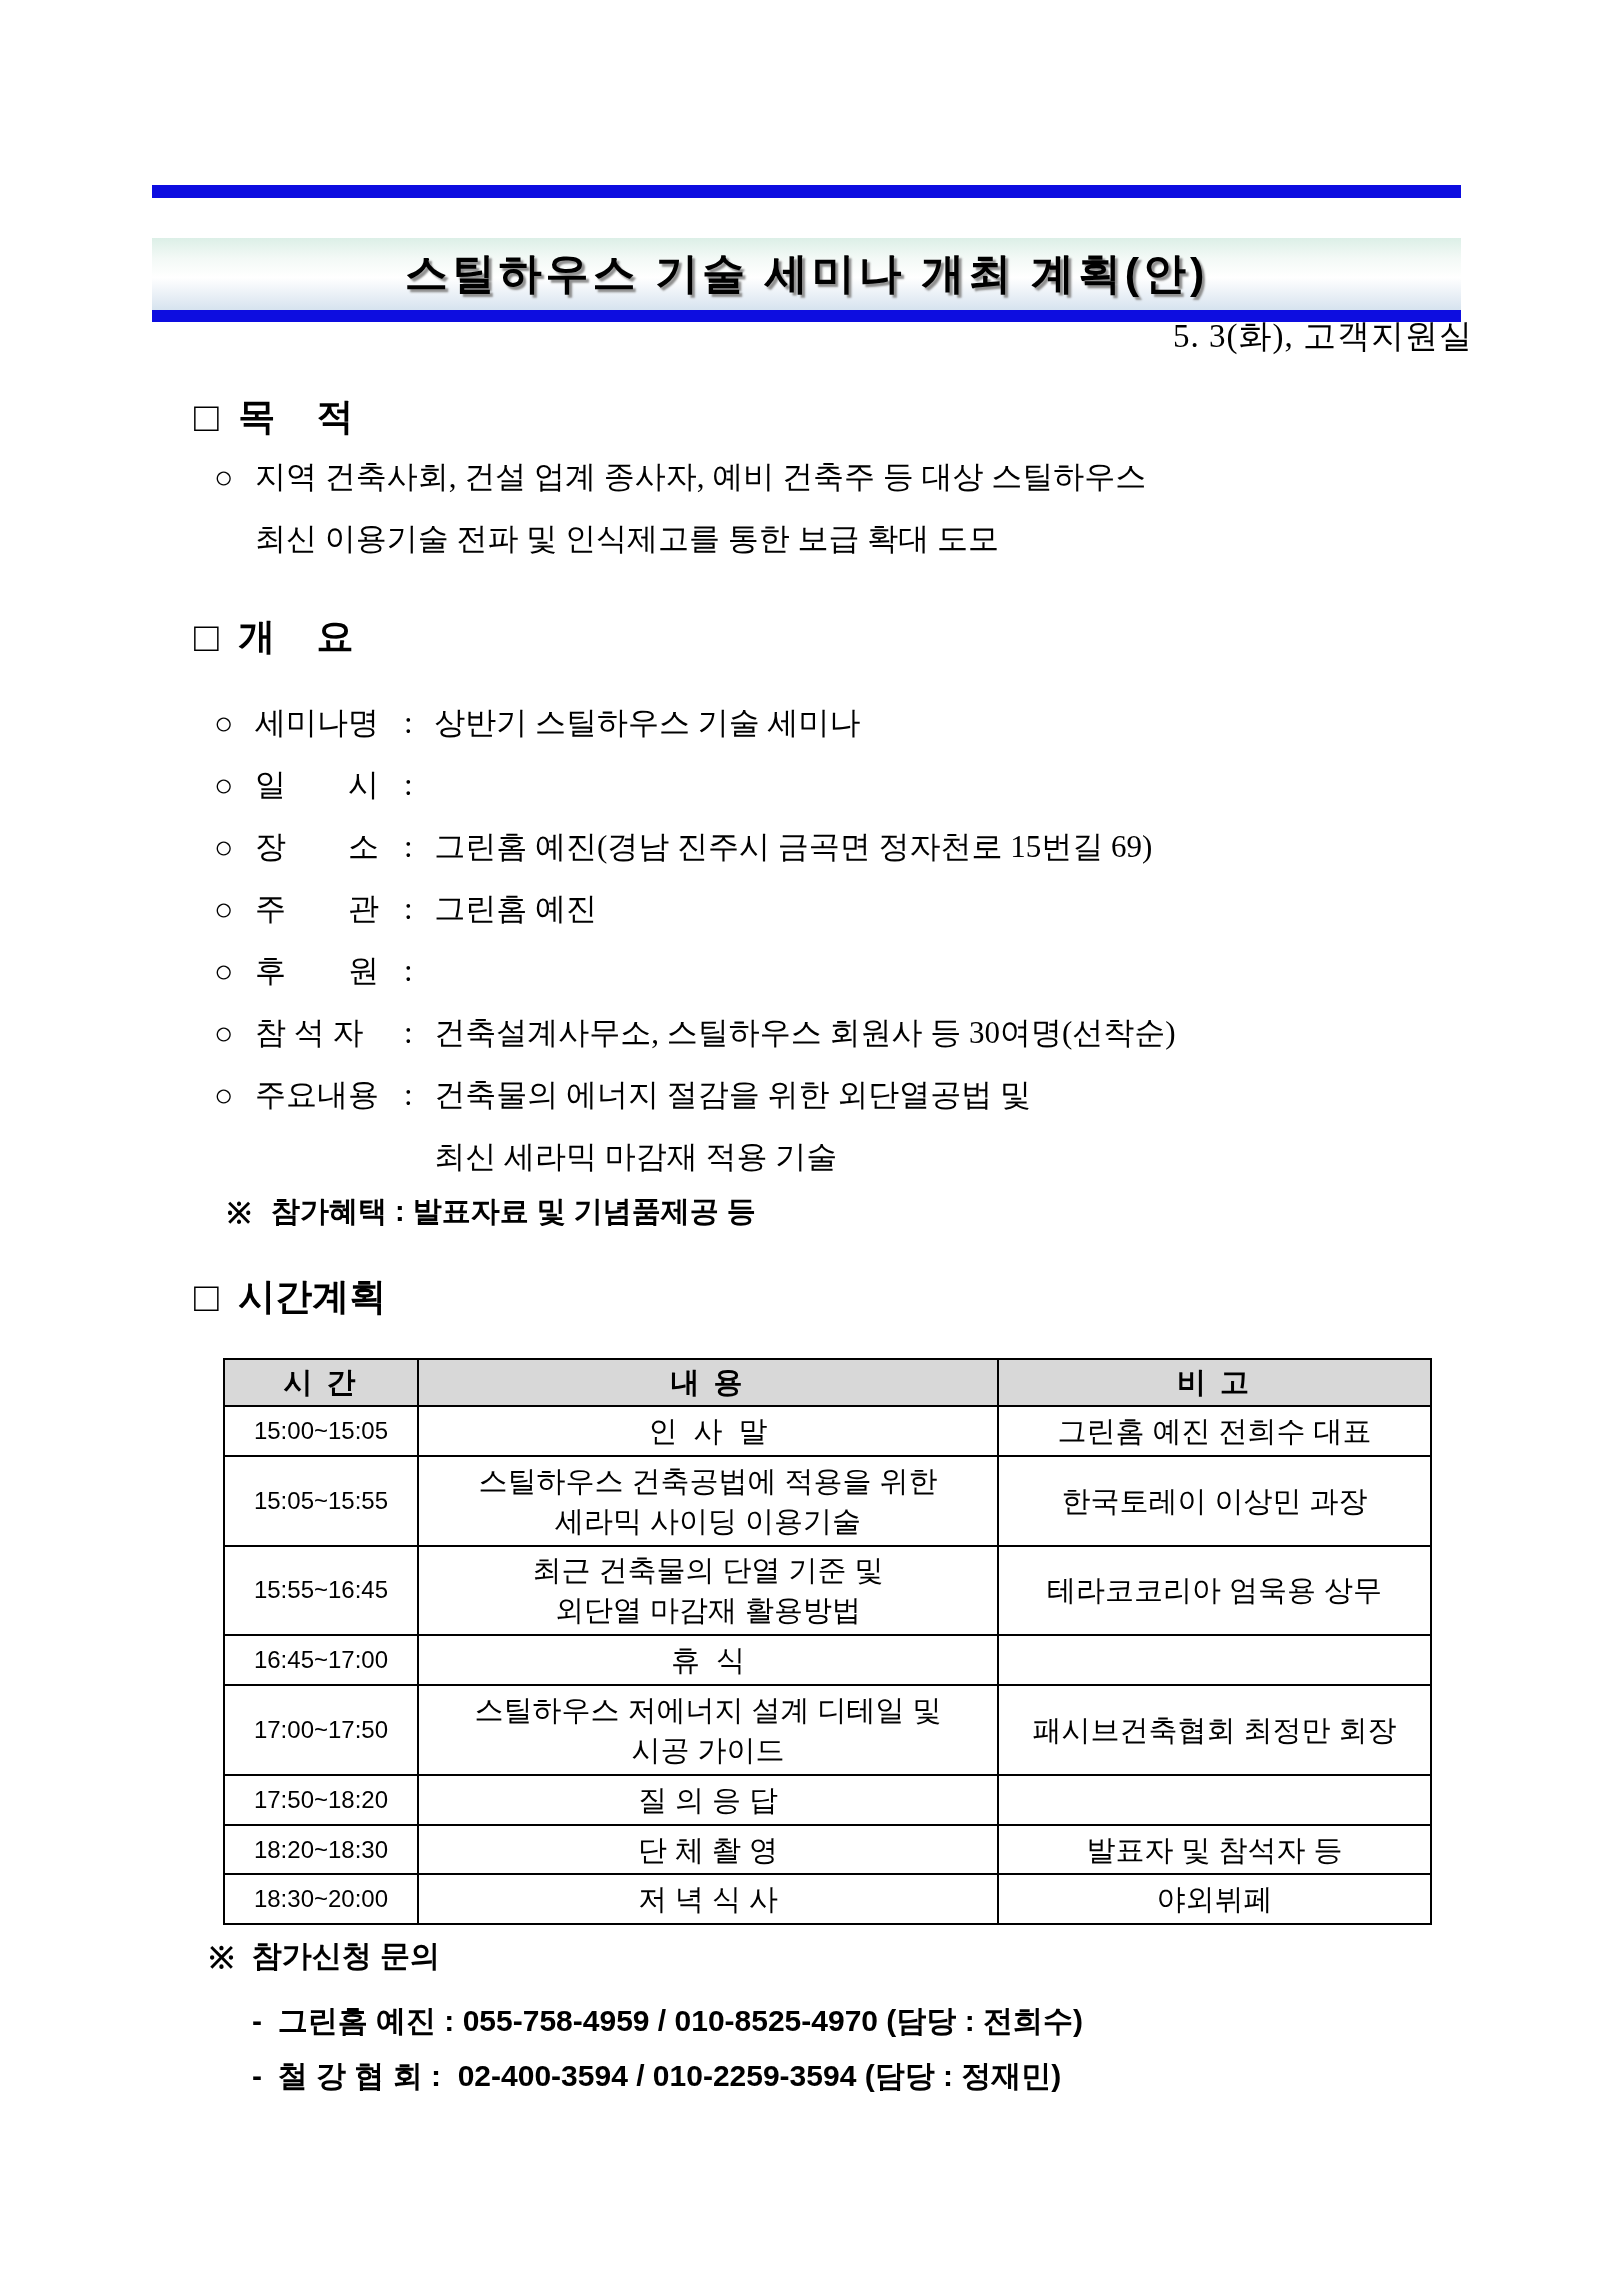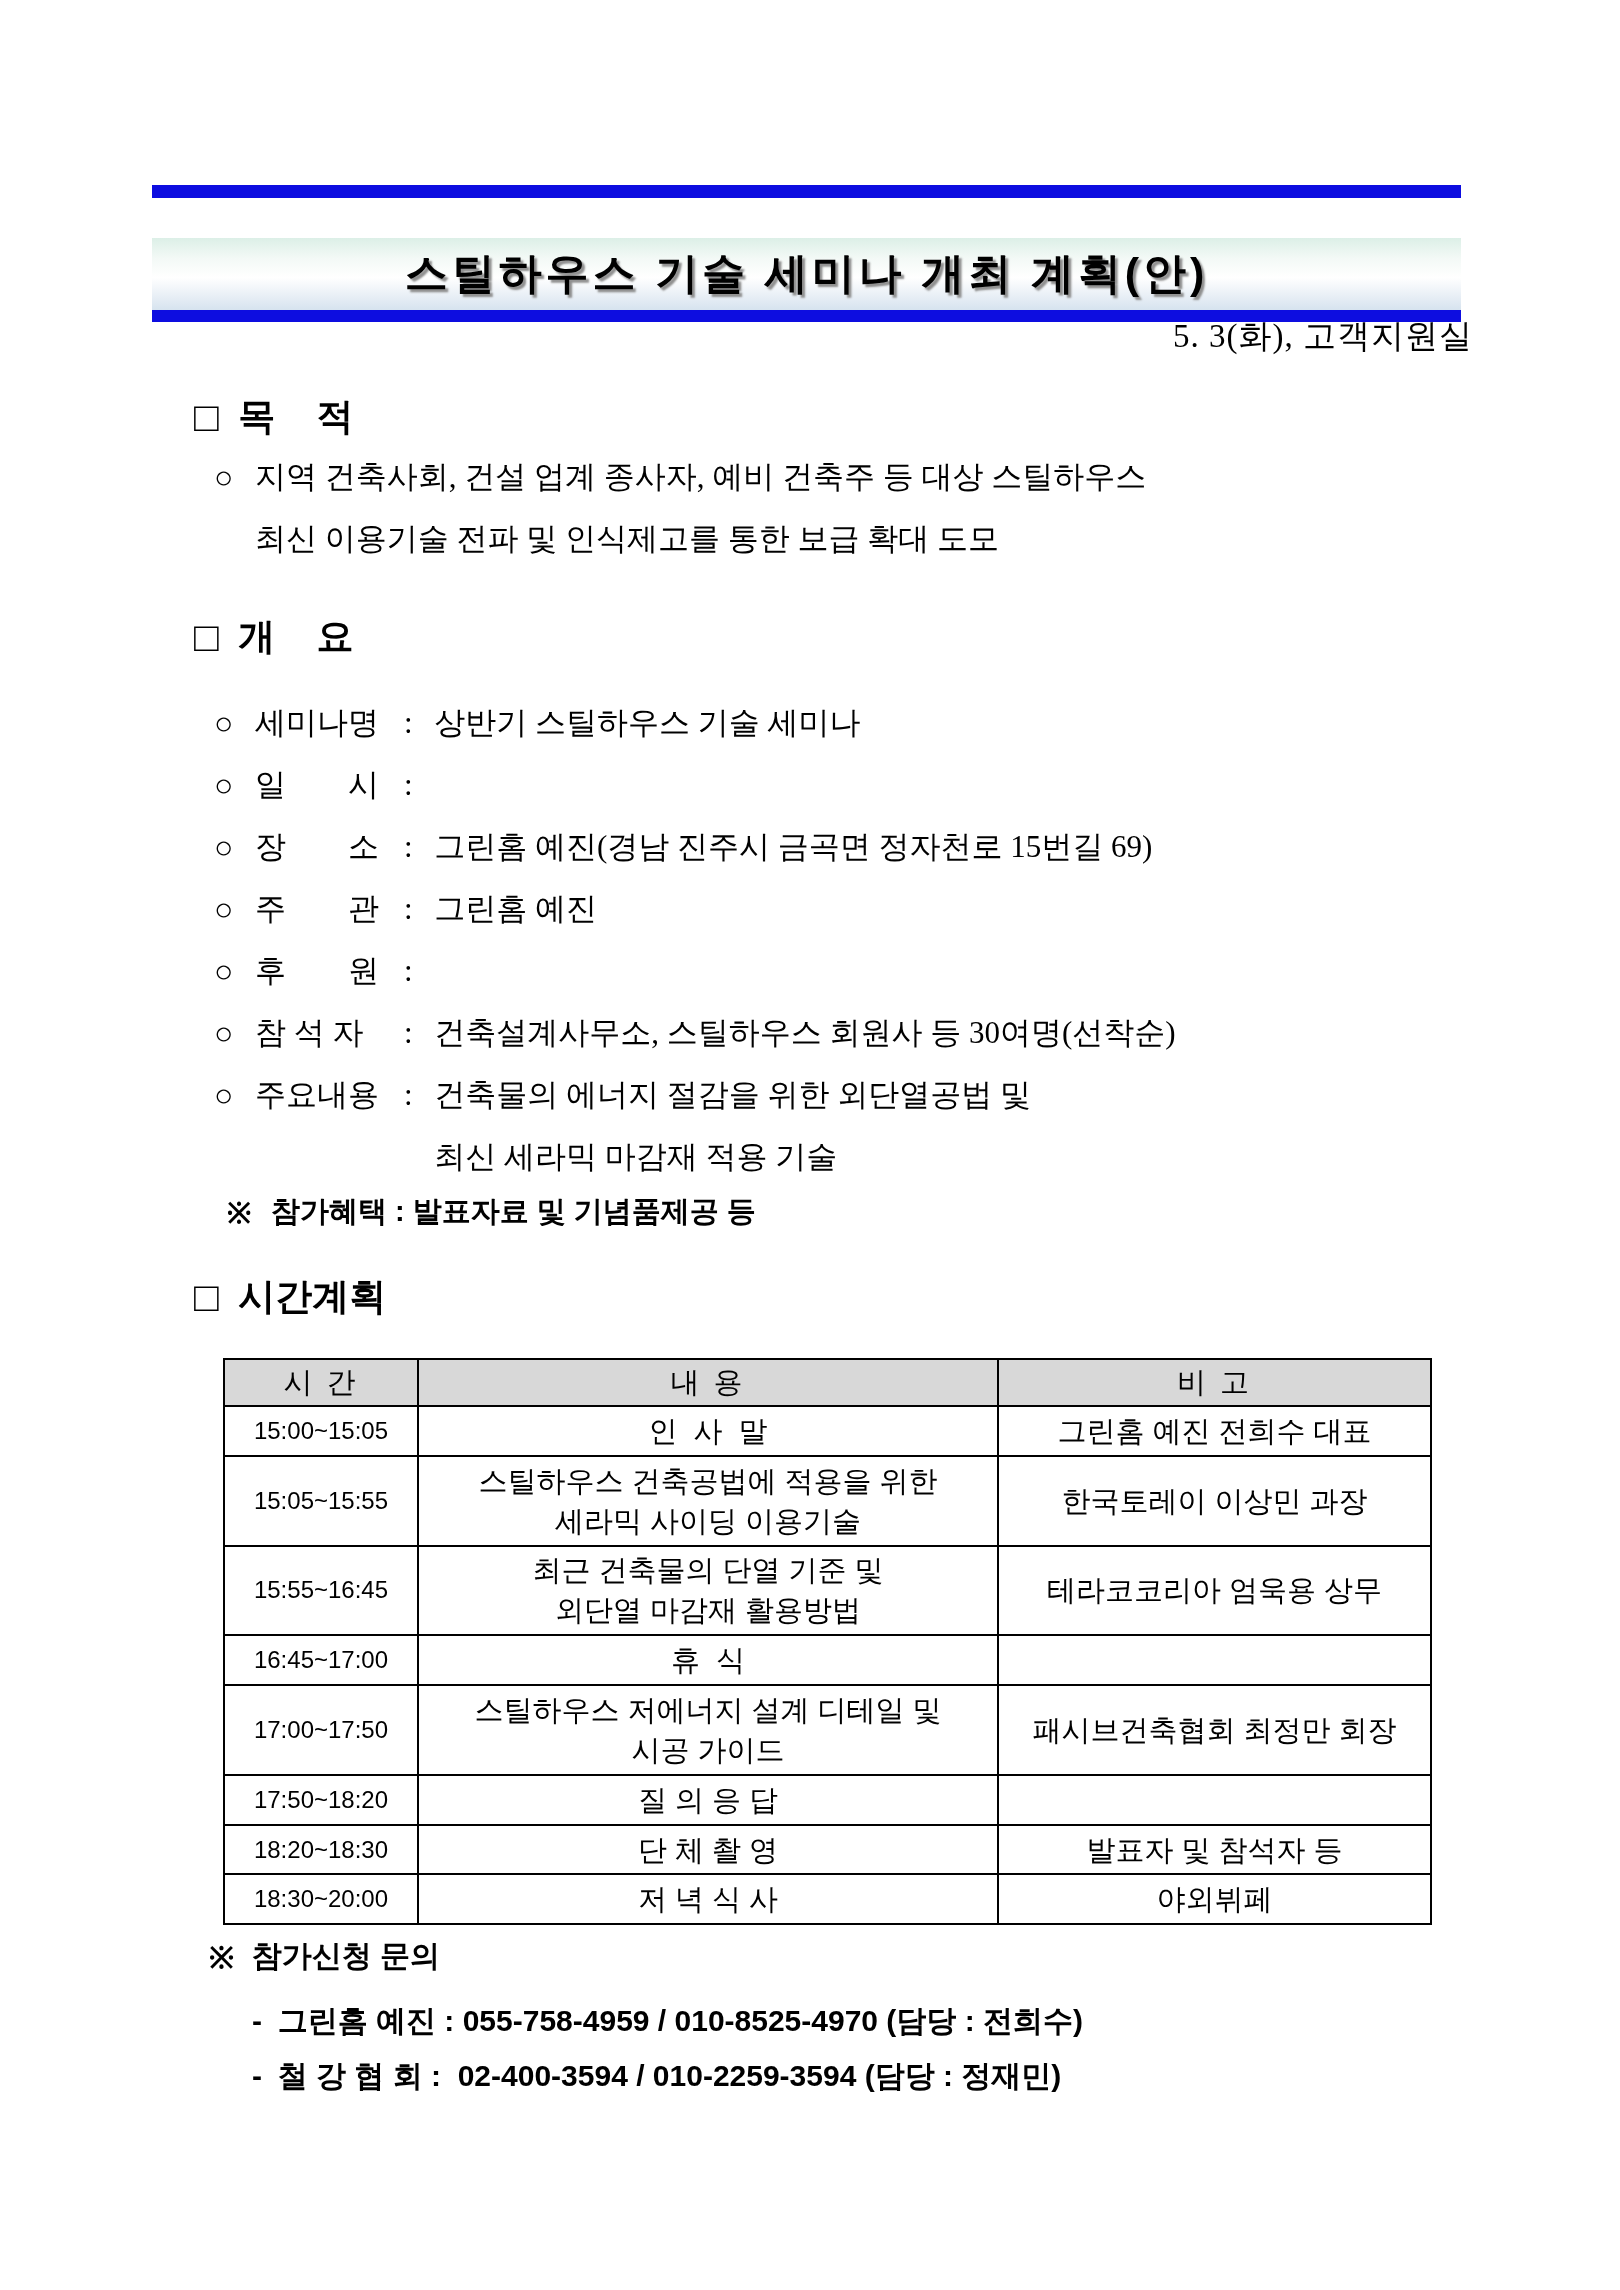--- a/index.html
+++ b/index.html
@@ -63,21 +63,21 @@
   table.schedule {
     position:absolute; left:223px; top:1358px; width:1208px;
     border-collapse:collapse; table-layout:fixed;
     font-family:"Liberation Sans", sans-serif; font-size:29px;
   }
   table.schedule th, table.schedule td {
     border:2px solid #000; text-align:center; vertical-align:middle;
     white-space:pre-wrap; overflow:hidden;
   }
   table.schedule th {
-    background:#d8d8d8; height:43px; font-weight:400; letter-spacing:2.9px;
+    background:#d8d8d8; height:43px; font-weight:700; letter-spacing:2.9px;
   }
   table.schedule td { line-height:40px; padding:3.9px 5.9px; }
   td.c-time { font-size:24px; letter-spacing:0; }
 
   
   .contact {
     position:absolute; left:209px; top:1936px;
     font-family:"Liberation Sans", sans-serif; font-weight:700; font-size:30px;
   }
   .contact-heading { display:flex; gap:17.6px; margin-bottom:15.7px; }

